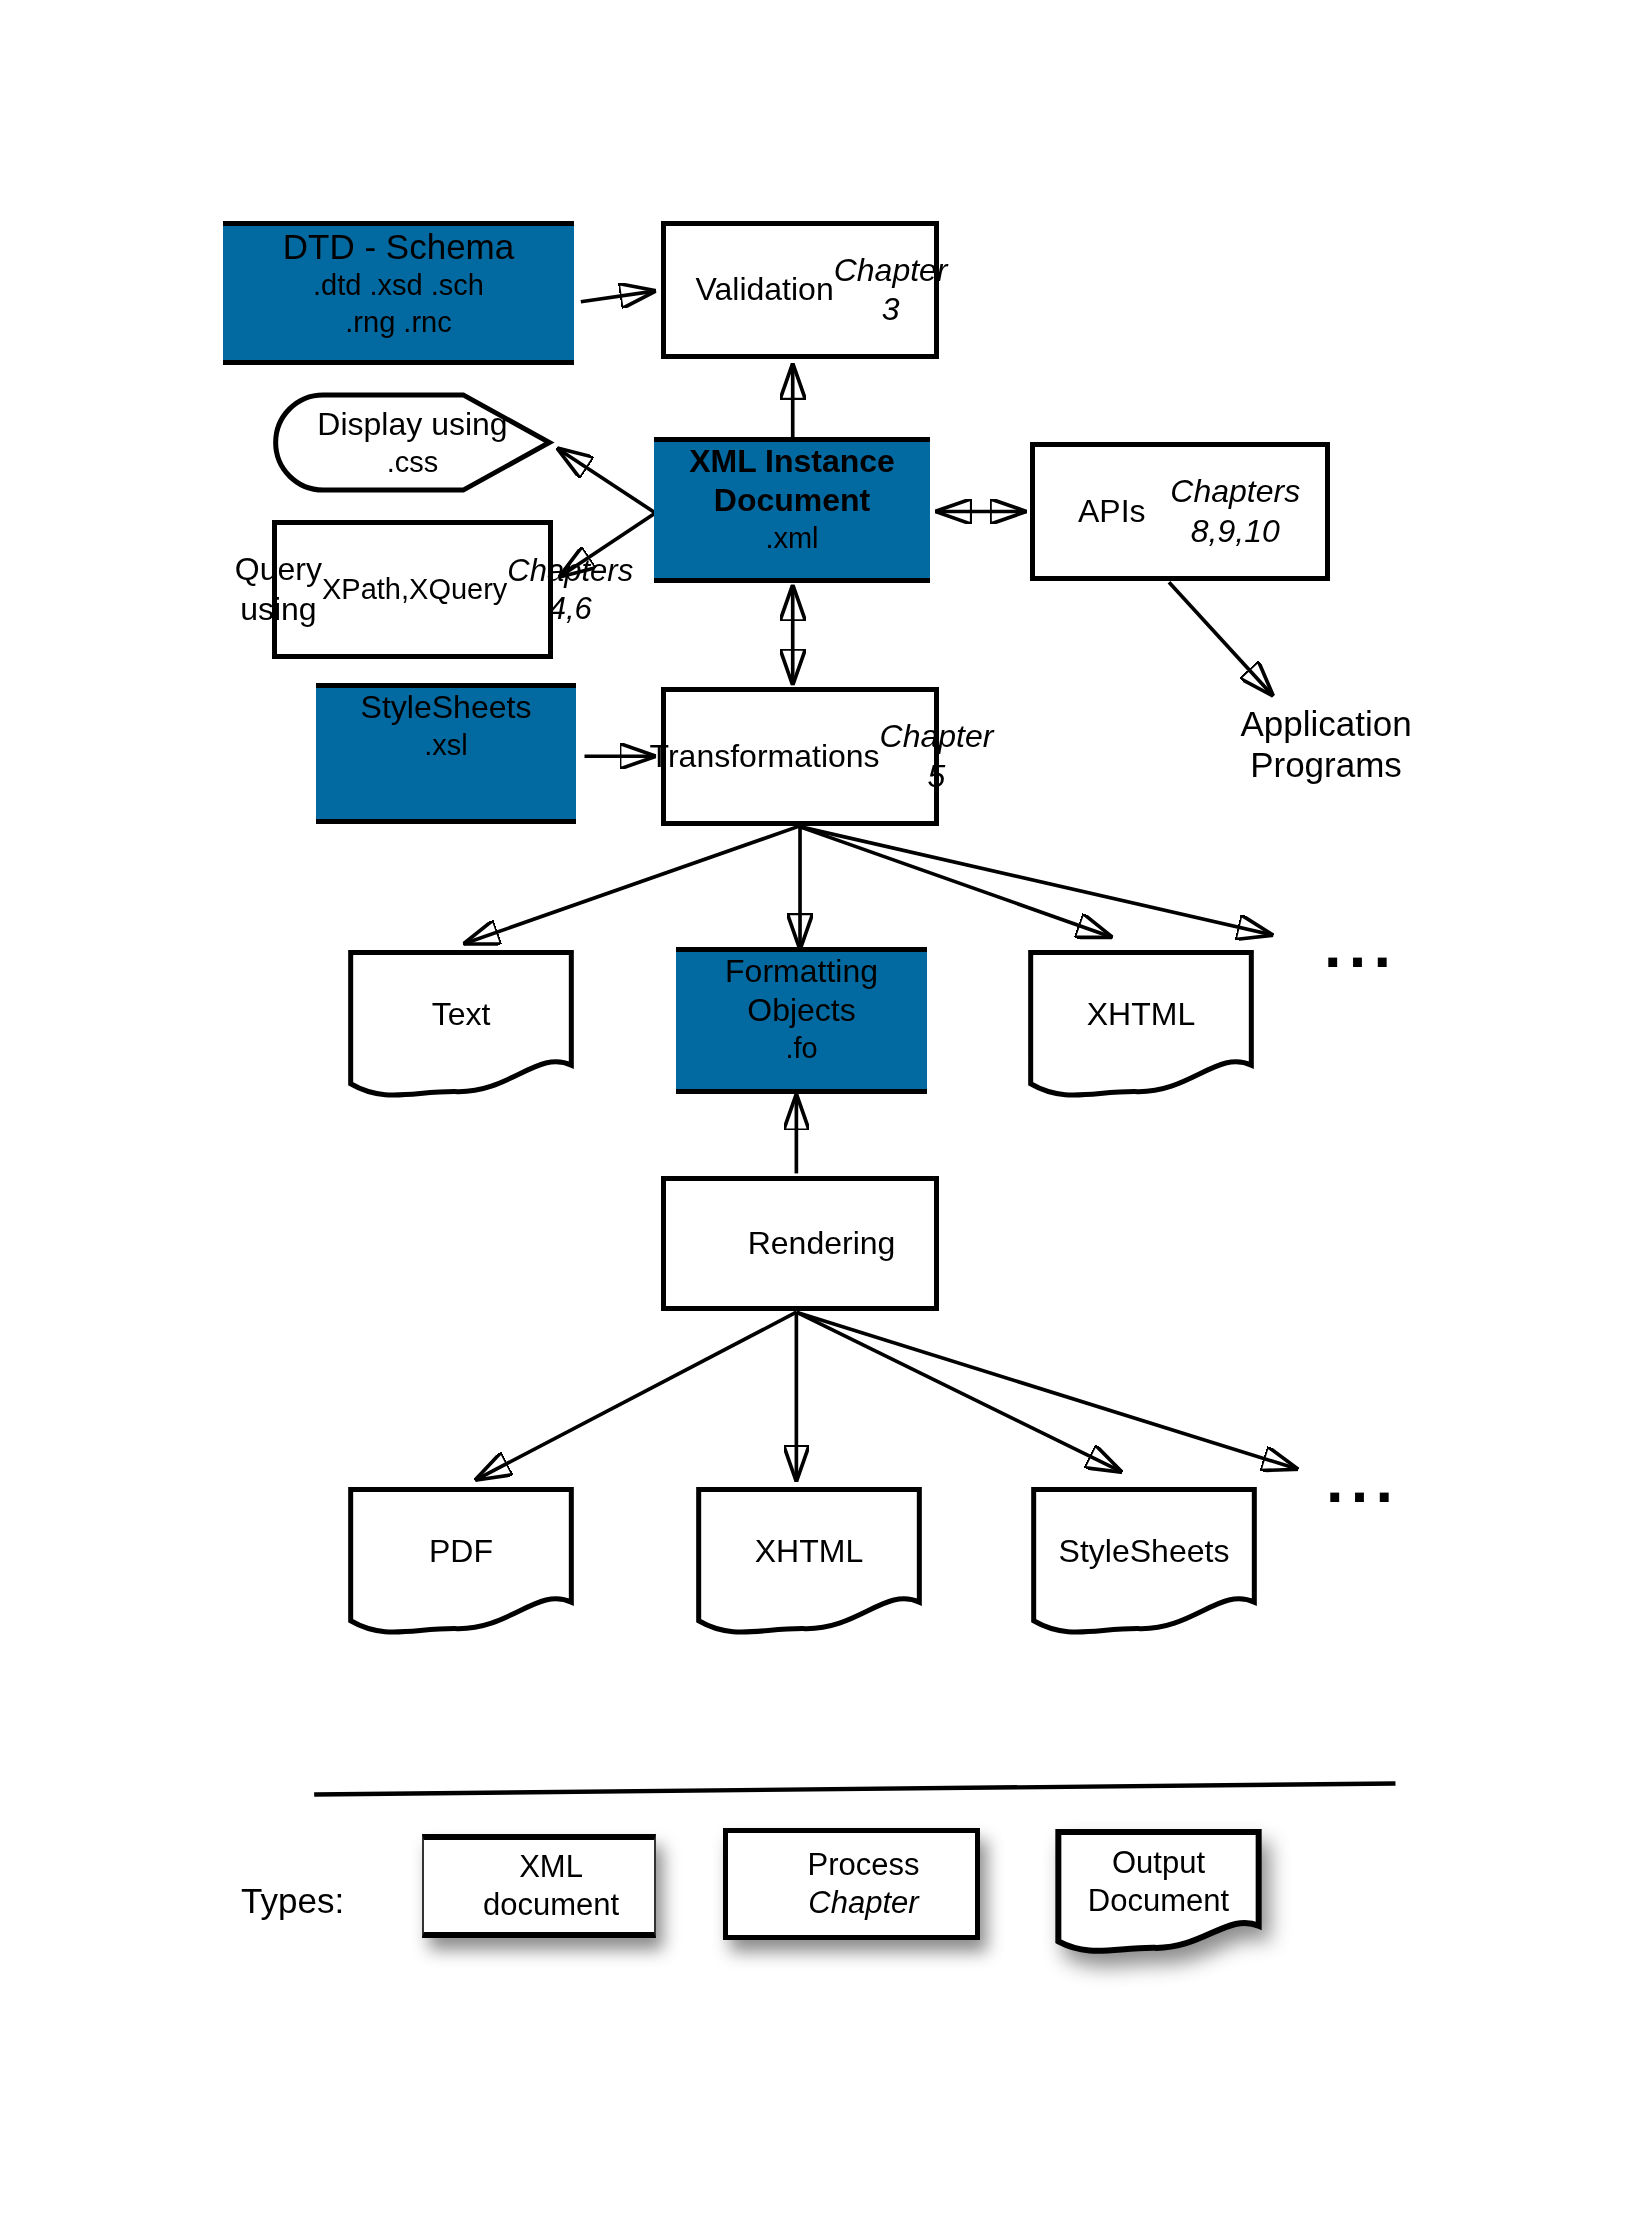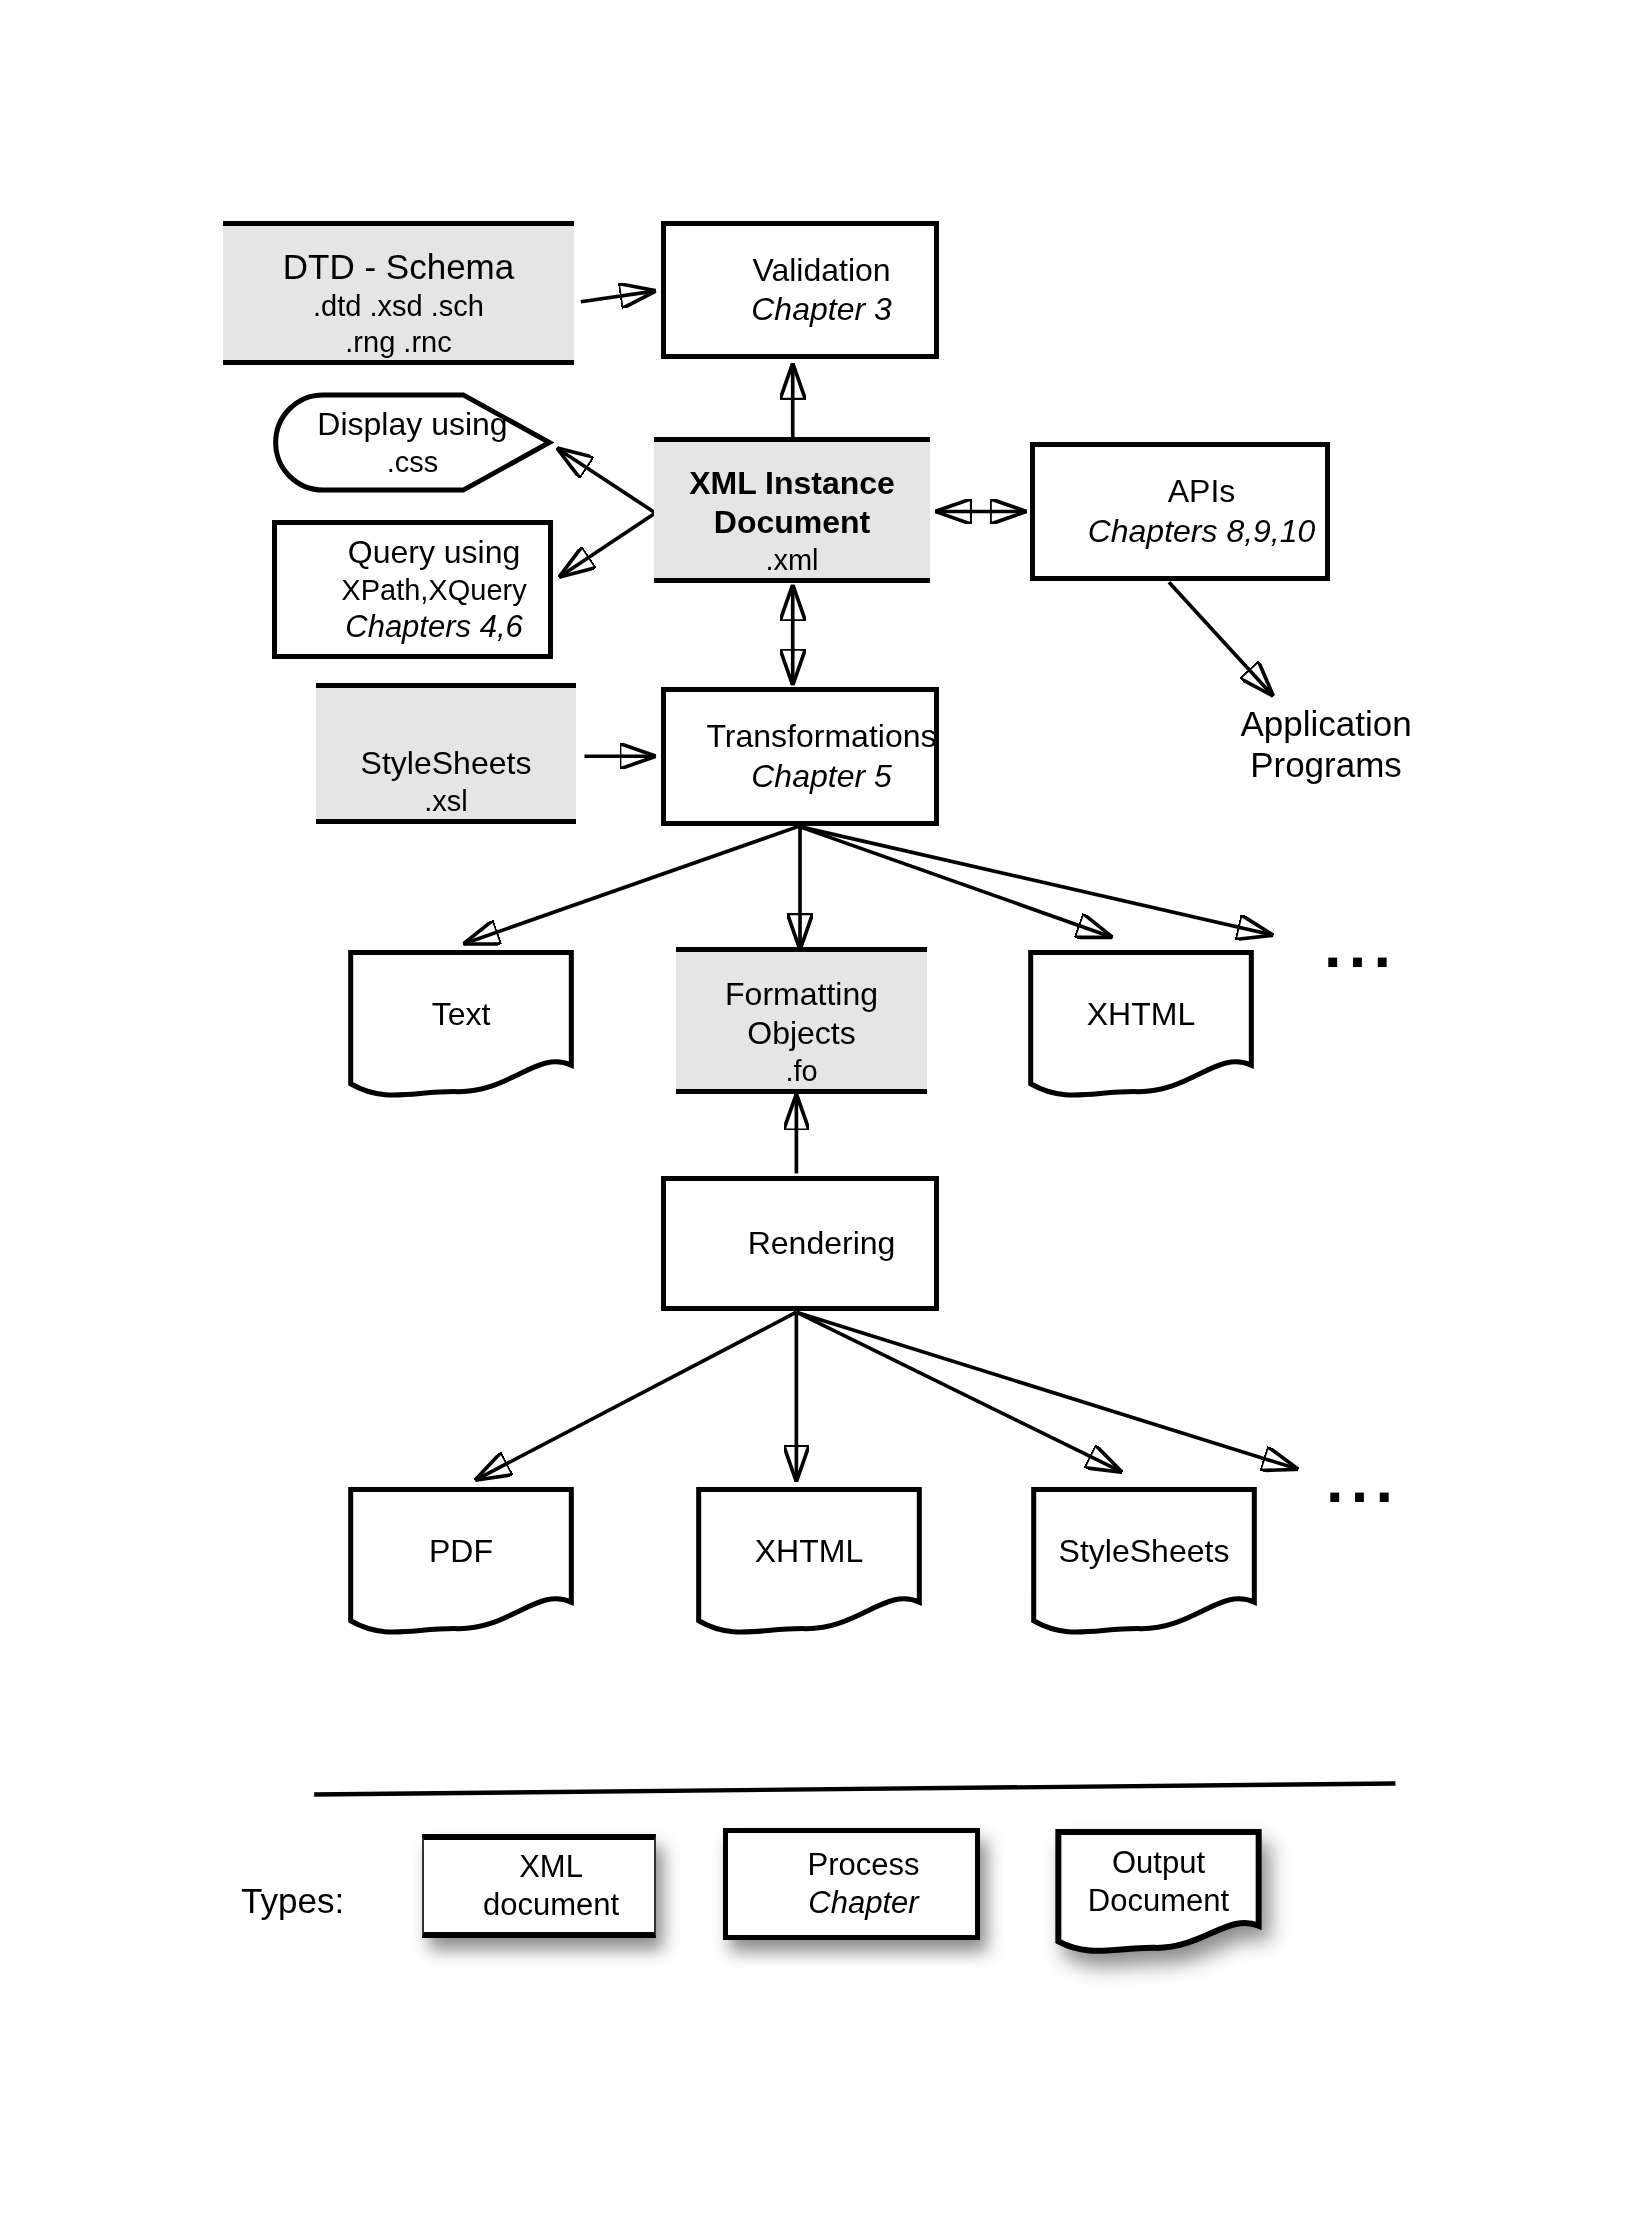--- a/index.html
+++ b/index.html
@@ -1,24 +1,24 @@
 <!DOCTYPE html>
 <html style="font-size:11.7px"><head>
 <meta charset="utf-8">
 <style>
   html,body{margin:0;padding:0;background:#fff;}
   #canvas{position:relative;width:1649px;height:2227px;background:#fff;overflow:hidden;
           font-family:"Liberation Sans",sans-serif;color:#000;}
   .abs{position:absolute;box-sizing:border-box;}
   
   .rules-node{border-top:5.1px solid #000;border-bottom:5.1px solid #000;
-              display:flex;flex-direction:column;align-items:center;justify-content:flex-end;
-              text-align:center;background:#e5e5e5;}
+              display:flex;flex-direction:column;align-items:center;justify-content:flex-start;
+              text-align:center;background:#0369a1;}
   
-  .box-node{border:5.1px solid #000;display:flex;flex-direction:column;align-items:center;
+  .box-node{border:5.1px solid #000;display:flex;flex-direction:row;align-items:center;
             justify-content:center;text-align:center;background:#fff;padding-left:43px;}
   
   .doc-node{background:transparent;}
   .doc-node svg{position:absolute;left:0;top:0;width:100%;height:100%;overflow:visible;}
   .doc-label{position:absolute;left:0;right:0;top:0;bottom:0;display:flex;flex-direction:column;
              align-items:center;justify-content:center;padding-bottom:14%;text-align:center;}
   .shape-label{position:absolute;left:0;right:0;top:0;bottom:0;display:flex;flex-direction:column;
              align-items:center;justify-content:center;text-align:center;}
   .t{font-size:32px;line-height:1.22;}
   .t-sm{font-size:31px;line-height:1.22;}

